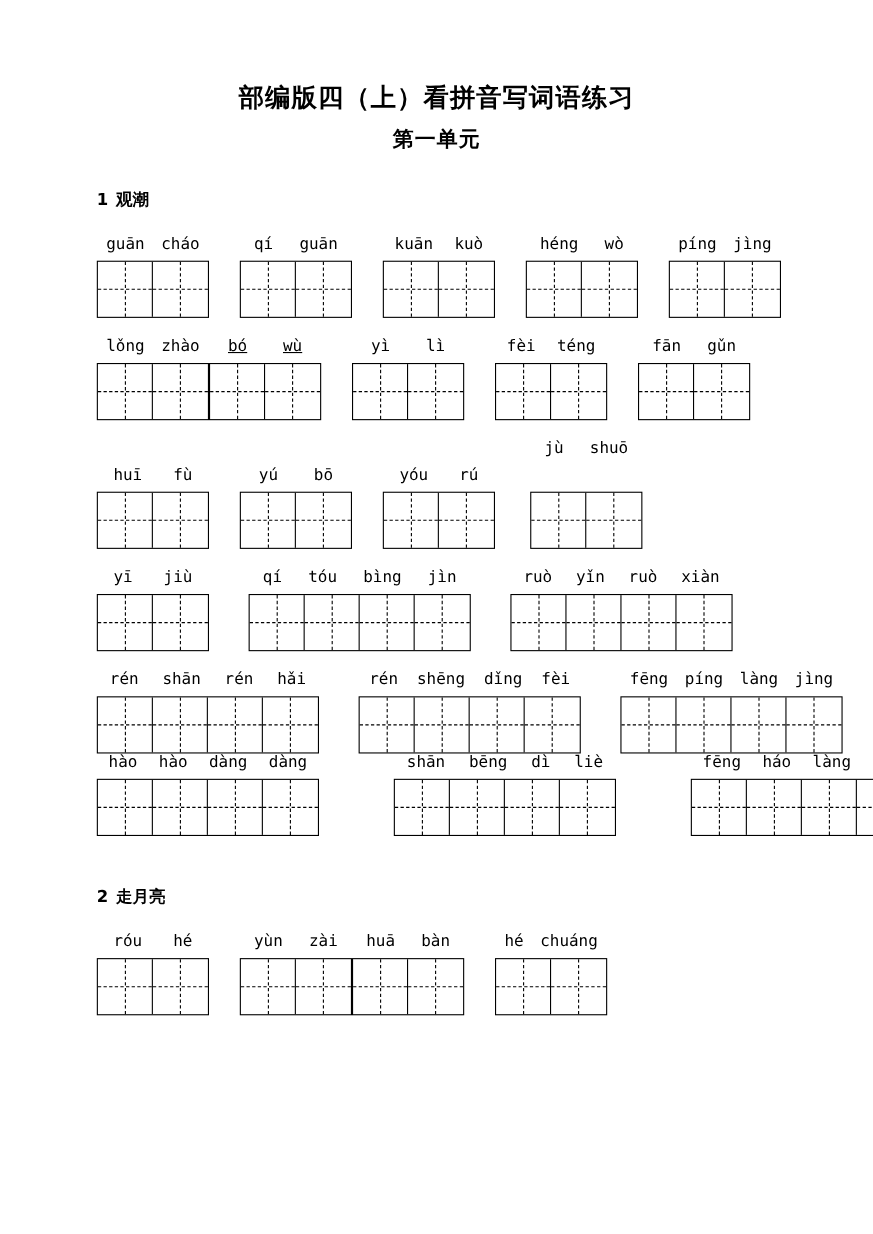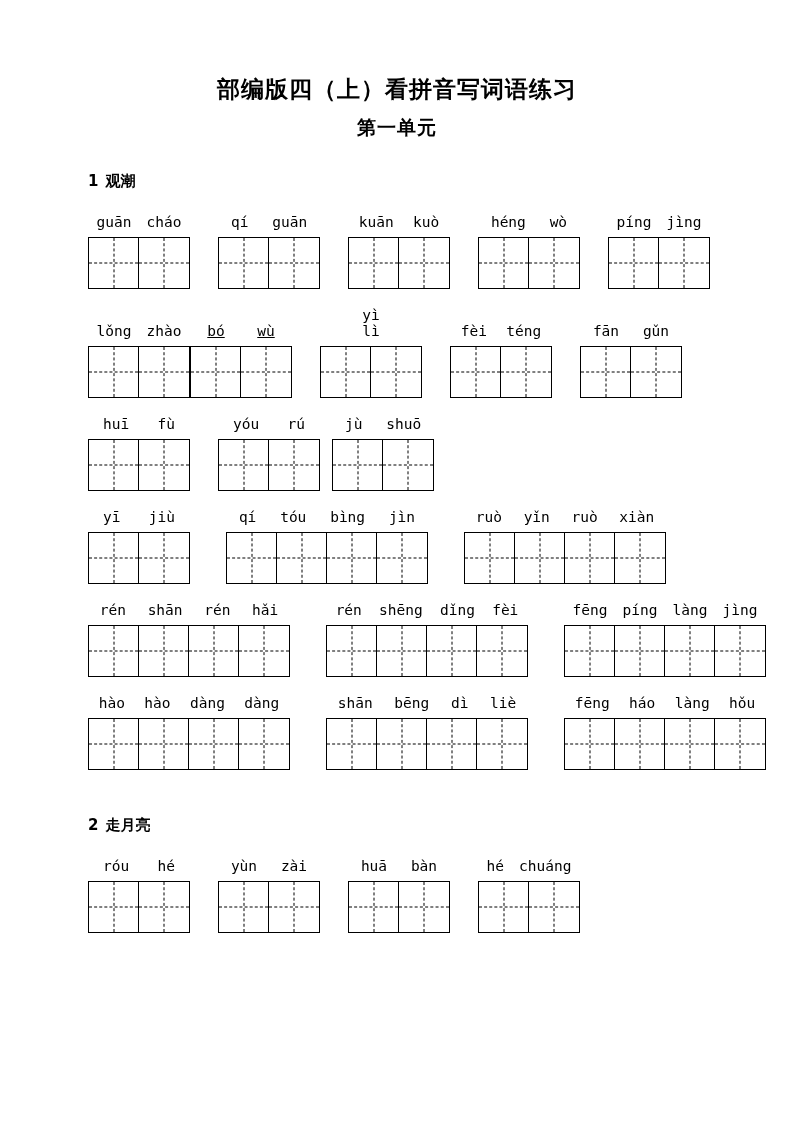--- a/index.html
+++ b/index.html
@@ -206,21 +206,21 @@
             <div class="pinyin" style="width: 100px;">
               <span class="syl">bó</span>
               <span class="syl">wù</span>
             </div>
             <div class="grid">
               <div class="cell" style="width: 50px; height: 50px;"></div>
               <div class="cell" style="width: 50px; height: 50px;"></div>
             </div>
           </div>
           <div class="group" style="margin-left: 28px;">
-            <div class="pinyin" style="width: 100px; flex-direction: column;">
+            <div class="pinyin" style="width: 100px;">
               <span class="syl">yì</span>
               <span class="syl">lì</span>
             </div>
             <div class="grid">
               <div class="cell" style="width: 50px; height: 50px;"></div>
               <div class="cell" style="width: 50px; height: 50px;"></div>
             </div>
           </div>
           <div class="group" style="margin-left: 28px;">
             <div class="pinyin" style="width: 100px;">
@@ -249,29 +249,39 @@
               <span class="syl">huī</span>
               <span class="syl">fù</span>
             </div>
             <div class="grid">
               <div class="cell" style="width: 50px; height: 50px;"></div>
               <div class="cell" style="width: 50px; height: 50px;"></div>
             </div>
           </div>
           <div class="group" style="margin-left: 28px;">
             <div class="pinyin" style="width: 100px;">
+              <span class="syl">yú</span>
+              <span class="syl">bō</span>
+            </div>
+            <div class="grid">
+              <div class="cell" style="width: 50px; height: 50px;"></div>
+              <div class="cell" style="width: 50px; height: 50px;"></div>
+            </div>
+          </div>
+          <div class="group" style="margin-left: 28px;">
+            <div class="pinyin" style="width: 100px;">
               <span class="syl">yóu</span>
               <span class="syl">rú</span>
             </div>
             <div class="grid">
               <div class="cell" style="width: 50px; height: 50px;"></div>
               <div class="cell" style="width: 50px; height: 50px;"></div>
             </div>
           </div>
-          <div class="group" style="margin-left: 12px;">
+          <div class="group" style="margin-left: 32px; gap: 24px;">
             <div class="pinyin" style="width: 100px;">
               <span class="syl">jù</span>
               <span class="syl">shuō</span>
             </div>
             <div class="grid">
               <div class="cell" style="width: 50px; height: 50px;"></div>
               <div class="cell" style="width: 50px; height: 50px;"></div>
             </div>
           </div>
         </div>
@@ -352,21 +362,21 @@
               <span class="syl">jìng</span>
             </div>
             <div class="grid">
               <div class="cell" style="width: 50px; height: 50px;"></div>
               <div class="cell" style="width: 50px; height: 50px;"></div>
               <div class="cell" style="width: 50px; height: 50px;"></div>
               <div class="cell" style="width: 50px; height: 50px;"></div>
             </div>
           </div>
         </div>
-        <div class="ex-row" style="margin-top: 18px;">
+        <div class="ex-row" style=" gap: 32px;">
           <div class="group">
             <div class="pinyin" style="width: 200px;">
               <span class="syl">hào</span>
               <span class="syl">hào</span>
               <span class="syl">dàng</span>
               <span class="syl">dàng</span>
             </div>
             <div class="grid">
               <div class="cell" style="width: 50px; height: 50px;"></div>
               <div class="cell" style="width: 50px; height: 50px;"></div>
@@ -420,21 +430,21 @@
           <div class="group" style="margin-left: 28px;">
             <div class="pinyin" style="width: 100px;">
               <span class="syl">yùn</span>
               <span class="syl">zài</span>
             </div>
             <div class="grid">
               <div class="cell" style="width: 50px; height: 50px;"></div>
               <div class="cell" style="width: 50px; height: 50px;"></div>
             </div>
           </div>
-          <div class="group" style="margin-left: 28px;">
+          <div class="group" style="">
             <div class="pinyin" style="width: 100px;">
               <span class="syl">huā</span>
               <span class="syl">bàn</span>
             </div>
             <div class="grid">
               <div class="cell" style="width: 50px; height: 50px;"></div>
               <div class="cell" style="width: 50px; height: 50px;"></div>
             </div>
           </div>
           <div class="group" style="margin-left: 28px;">

